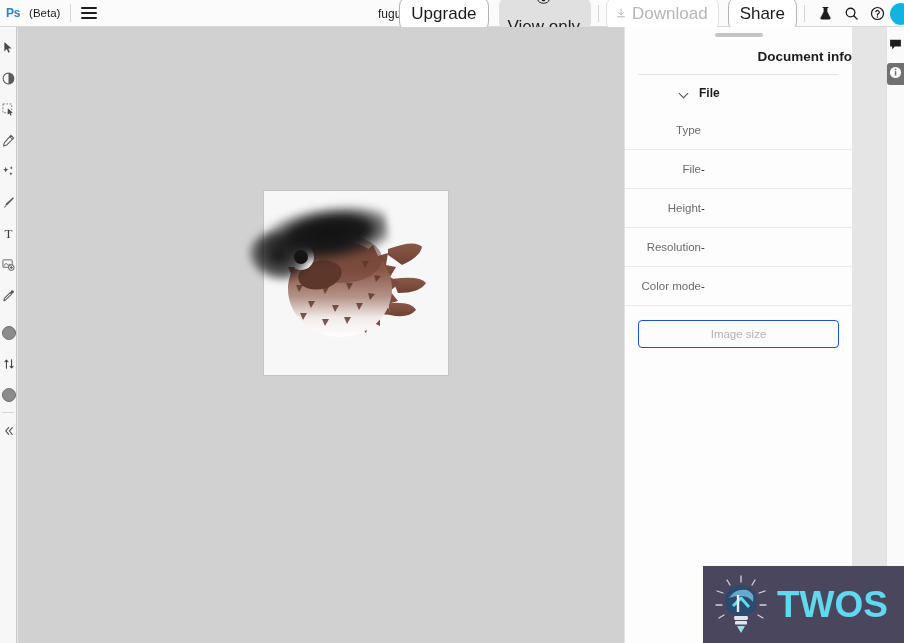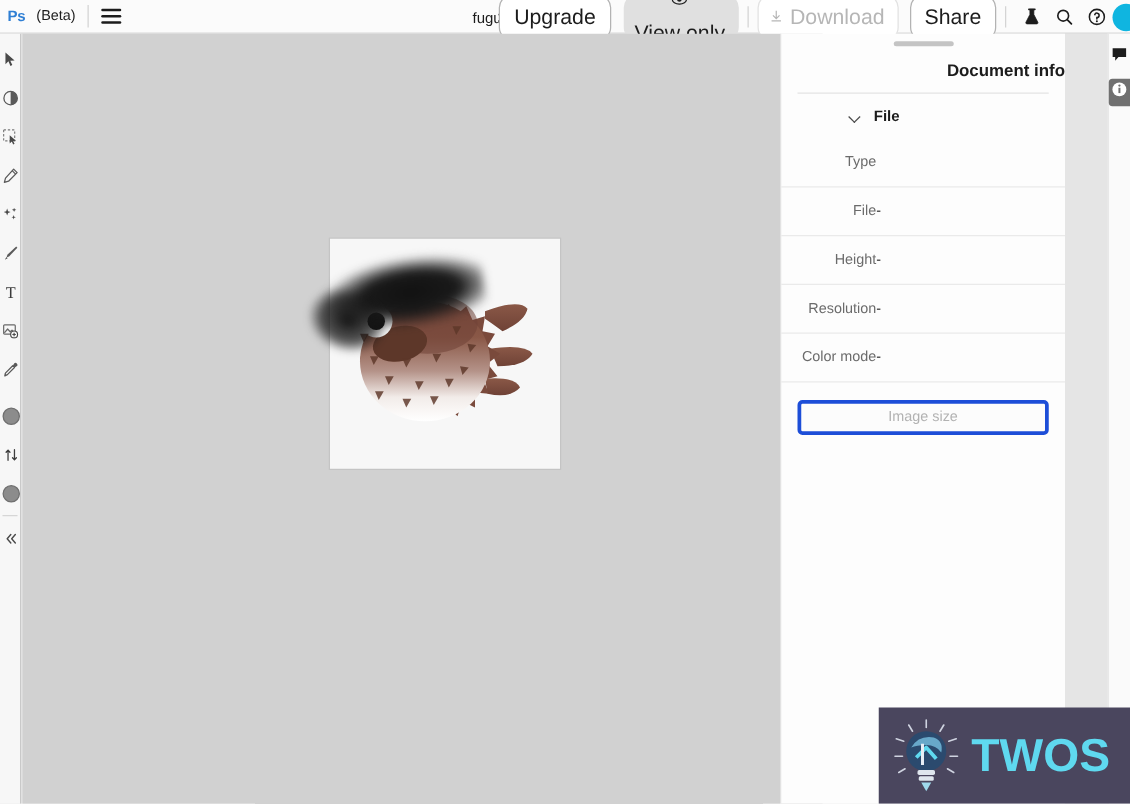--- a/index.html
+++ b/index.html
@@ -230,21 +230,21 @@
   .kv-key {
     width: 63px; flex: none;
     font-size: 11.5px; color: #6b6b6b;
   }
   .kv-val {
     font-size: 11.5px; color: #1c1c1c;
   }
   .image-size-btn {
     margin: 14px 13px 0 13px;
     height: 28px;
-    border: 3px solid #1d4ed8;
+    border: 1px solid #1d4ed8;
     border-radius: 4px;
     background: #fcfcfc;
     display: flex; align-items: center; justify-content: center;
     font-size: 11.5px; color: #b2b2b2;
     cursor: default;
   }
 
   
   .right-rail {
     position: absolute; left: 886px; top: 27px;

